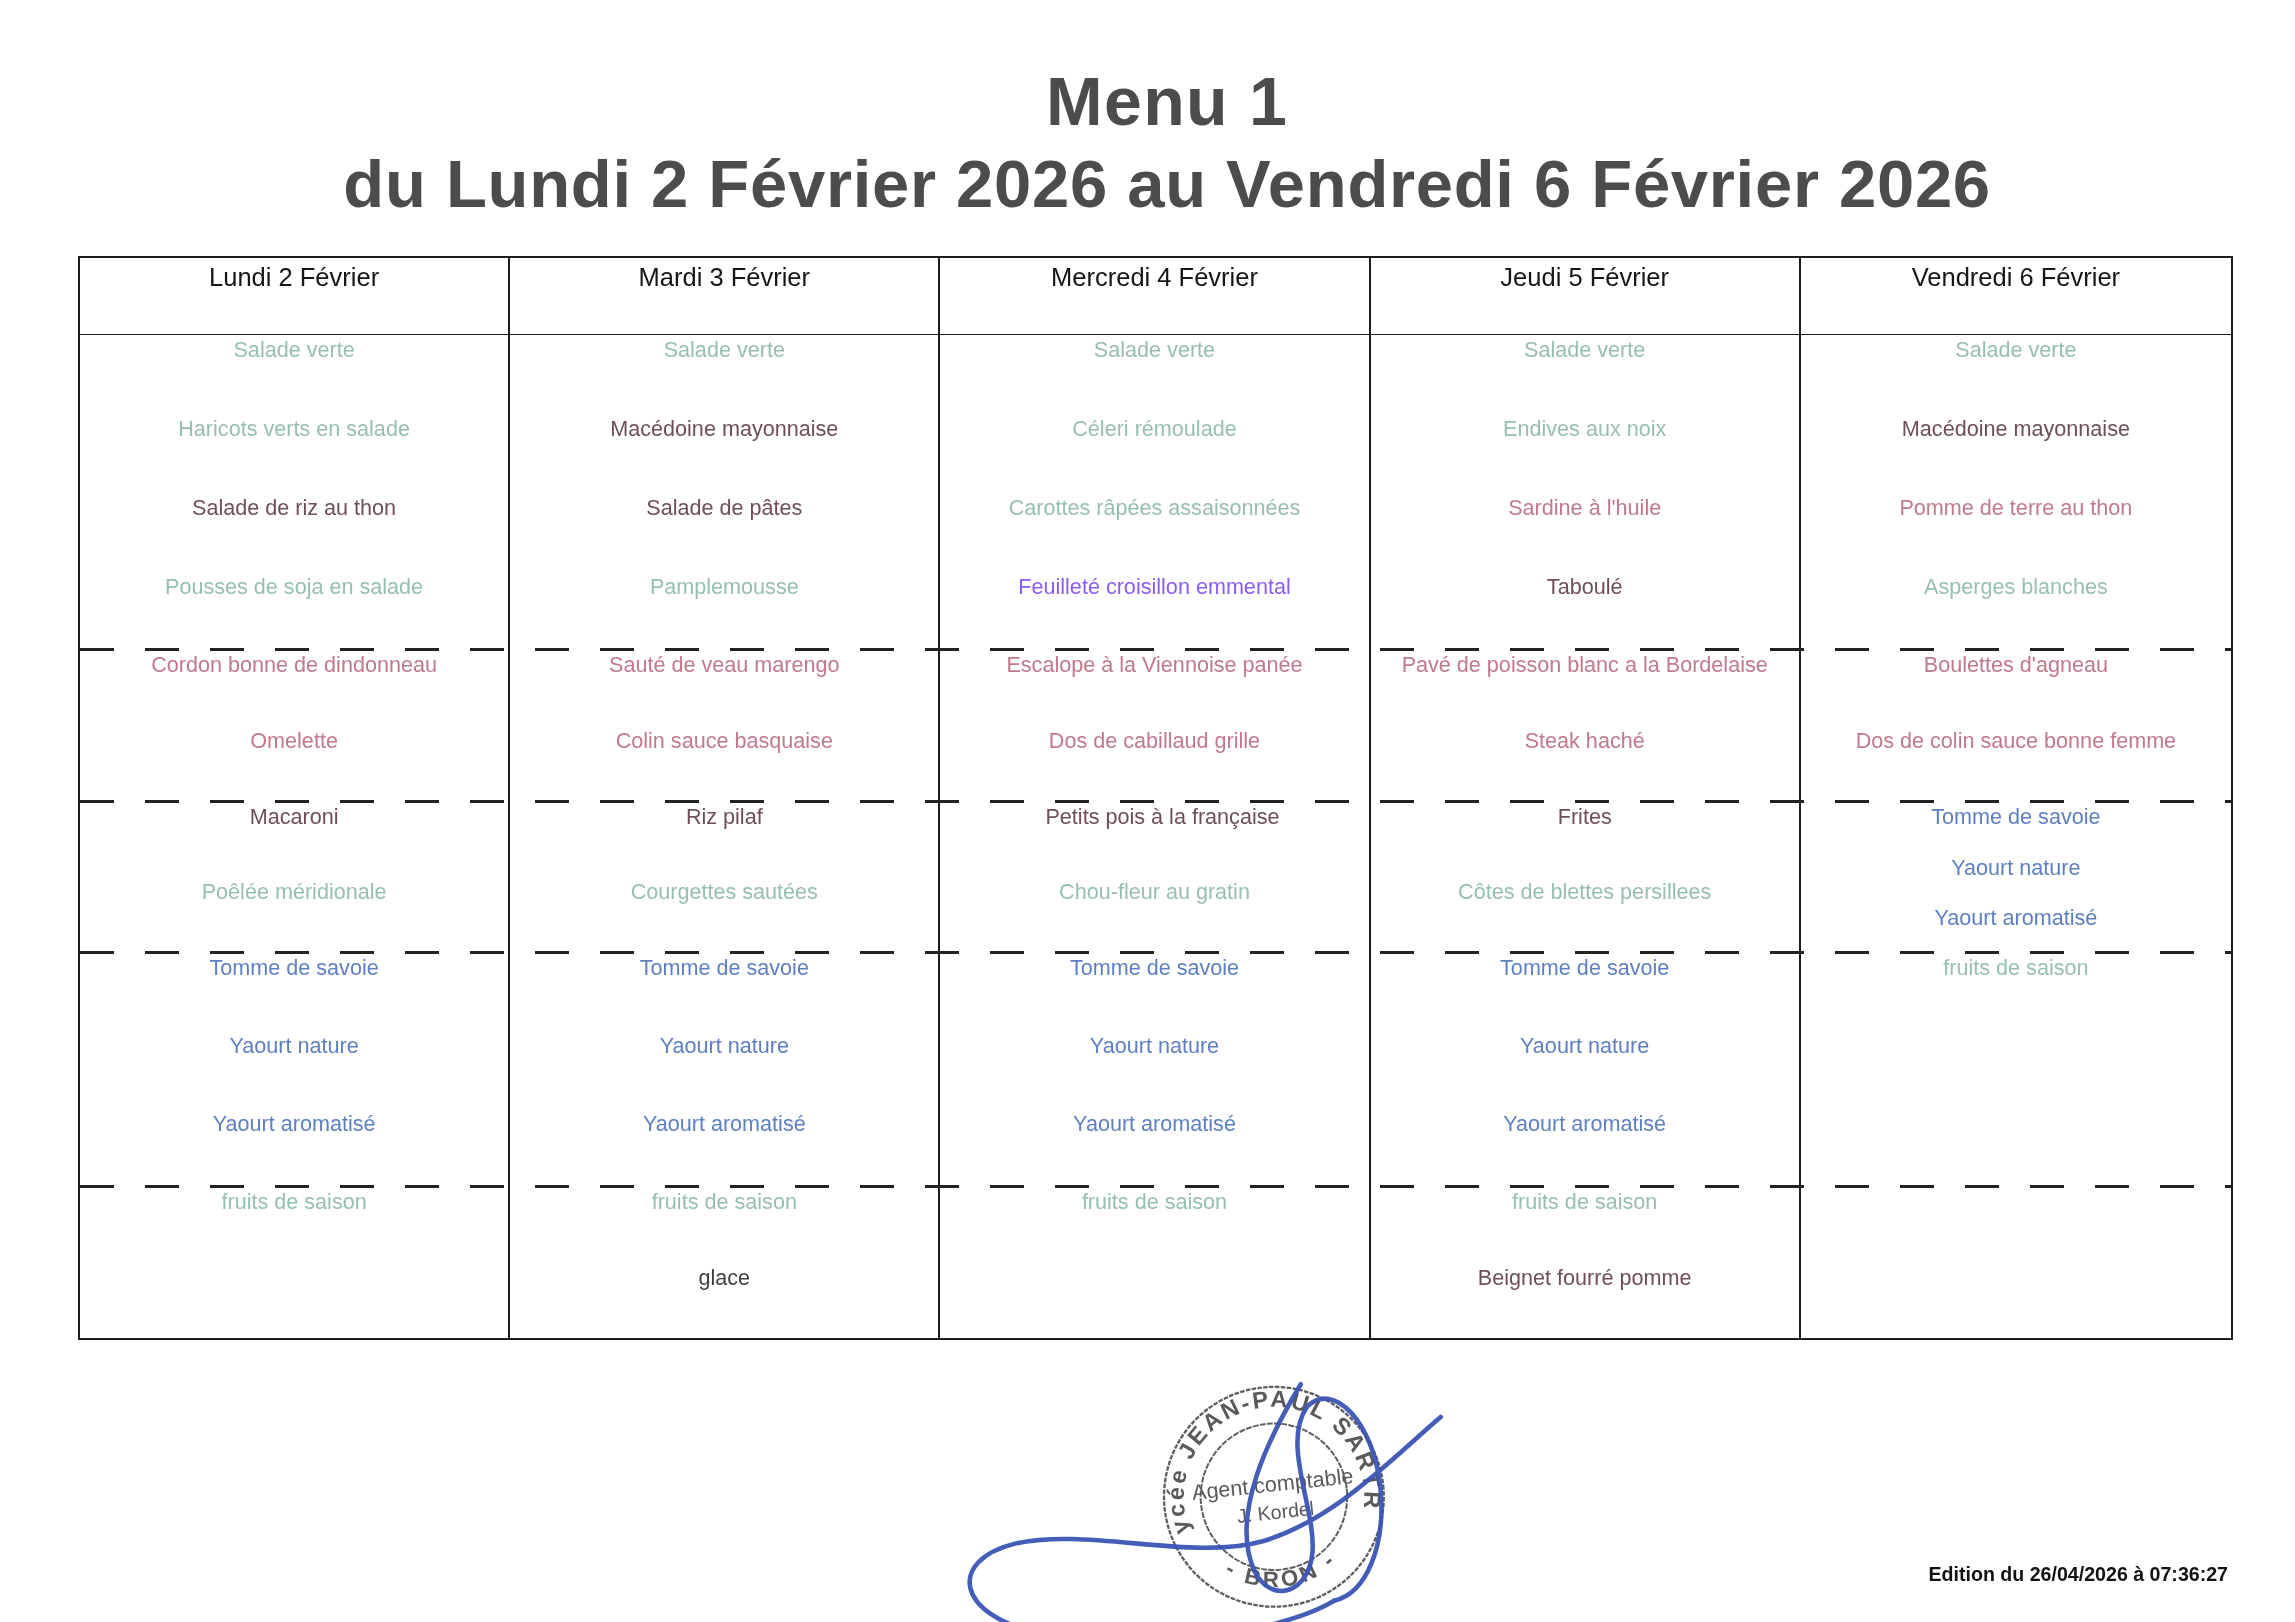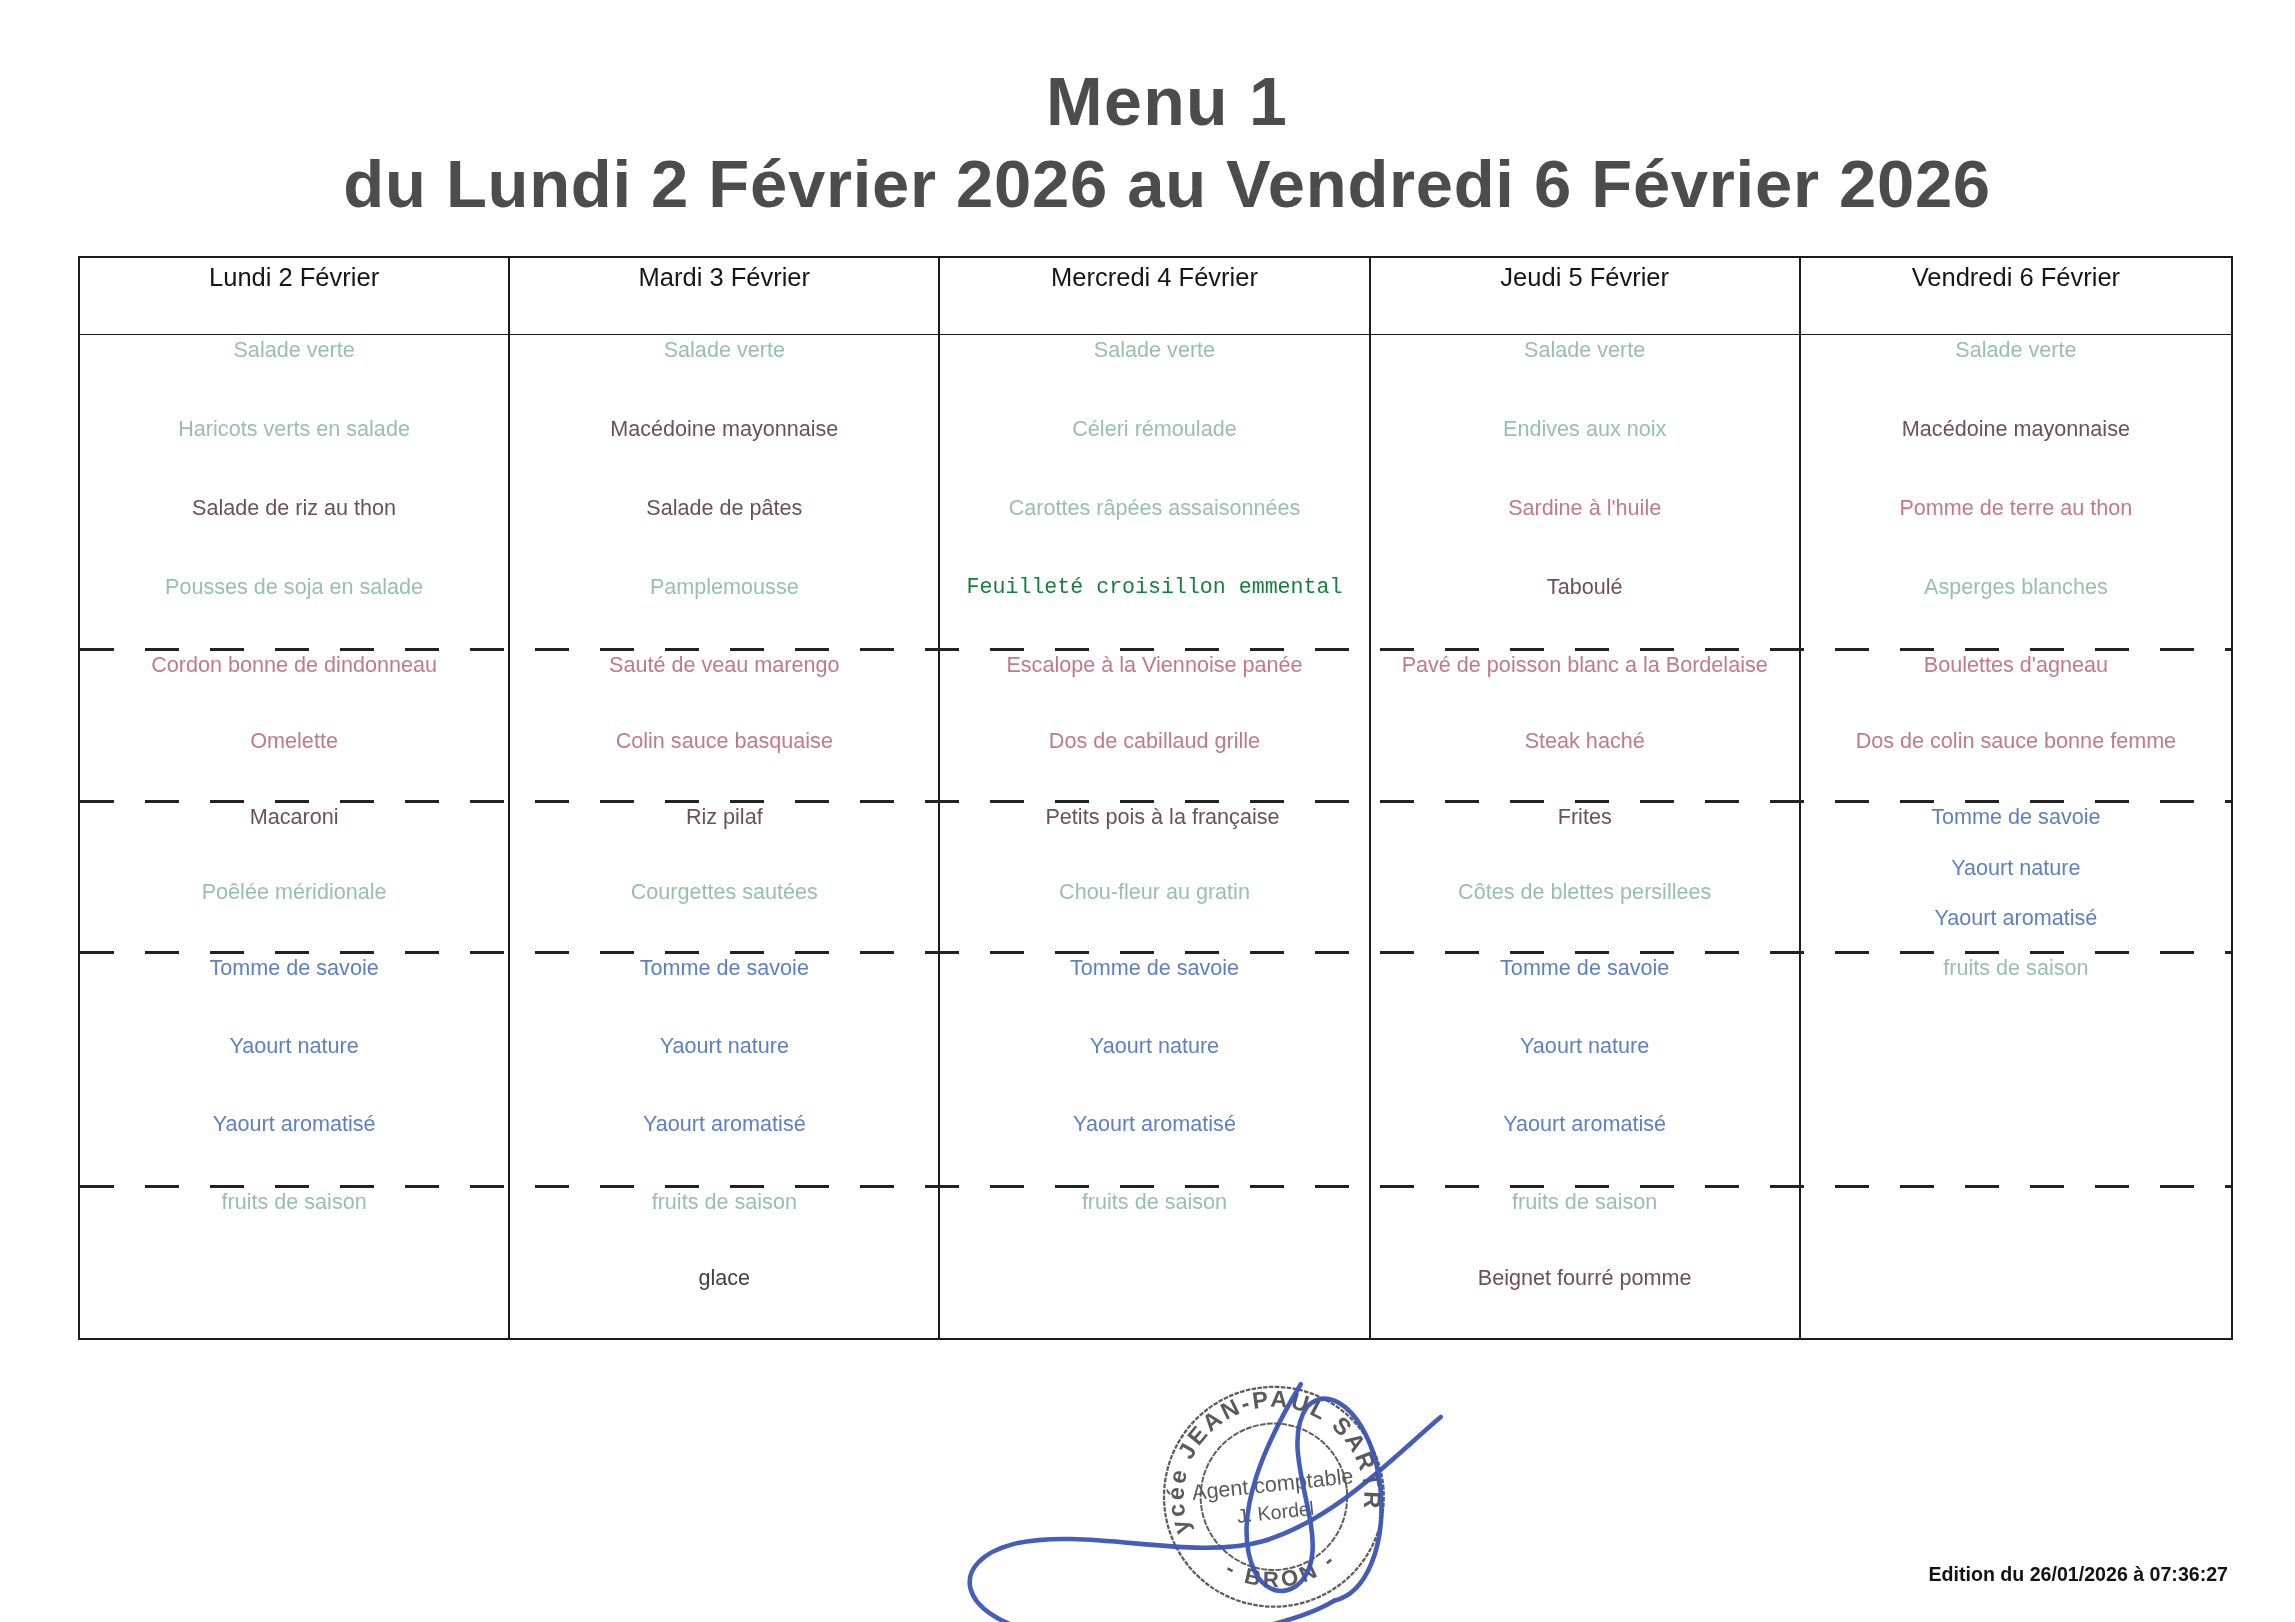--- a/index.html
+++ b/index.html
@@ -144,21 +144,21 @@
         <div class="slot" style="height: 79px;">
           <span style="color: rgb(151, 191, 174);">Salade verte</span>
         </div>
         <div class="slot" style="height: 79px;">
           <span style="color: rgb(151, 191, 174);">Céleri rémoulade</span>
         </div>
         <div class="slot" style="height: 79px;">
           <span style="color: rgb(151, 191, 174);">Carottes râpées assaisonnées</span>
         </div>
         <div class="slot" style="height: 79px;">
-          <span style="color: #15803d; font-family: Liberation Mono, monospace;">Feuilleté croisillon emmental</span>
+          <span style="color: #8b5cf6;">Feuilleté croisillon emmental</span>
         </div>
       </div>
       <div class="sec">
         <div class="slot" style="height: 76px;">
           <span style="color: rgb(193, 121, 140);">Escalope à la Viennoise panée</span>
         </div>
         <div class="slot" style="height: 76px;">
           <span style="color: rgb(193, 121, 140);">Dos de cabillaud grille</span>
         </div>
       </div>
@@ -296,14 +296,14 @@
     </text>
     <text x="547" y="224" font-size="33" fill="#5a5a5a" text-anchor="middle">Agent comptable</text>
     <text x="547" y="266" font-size="30" fill="#5a5a5a" text-anchor="middle">J. Kordel</text>
   </g>
   <g fill="none" stroke-width="7" stroke-linecap="round" opacity="0.95">
     <path d="M 588 60 C 540 140 478 262 518 347 C 543 396 601 381 606 316 C 611 250 558 150 598 94 C 638 54 700 118 710 220 C 718 306 689 380 639 391" stroke="#3b55b5"></path>
     <path d="M 639 391 C 558 441 338 471 190 441 C 60 413 48 330 150 304 C 262 278 420 331 530 300 C 641 267 731 170 802 110" stroke="#3b55b5"></path>
   </g>
 </svg>
 
-<div class="edition">Edition du 26/01/2026 à 07:36:27</div>
+<div class="edition">Edition du 26/04/2026 à 07:36:27</div>
 
 
 </body></html>

